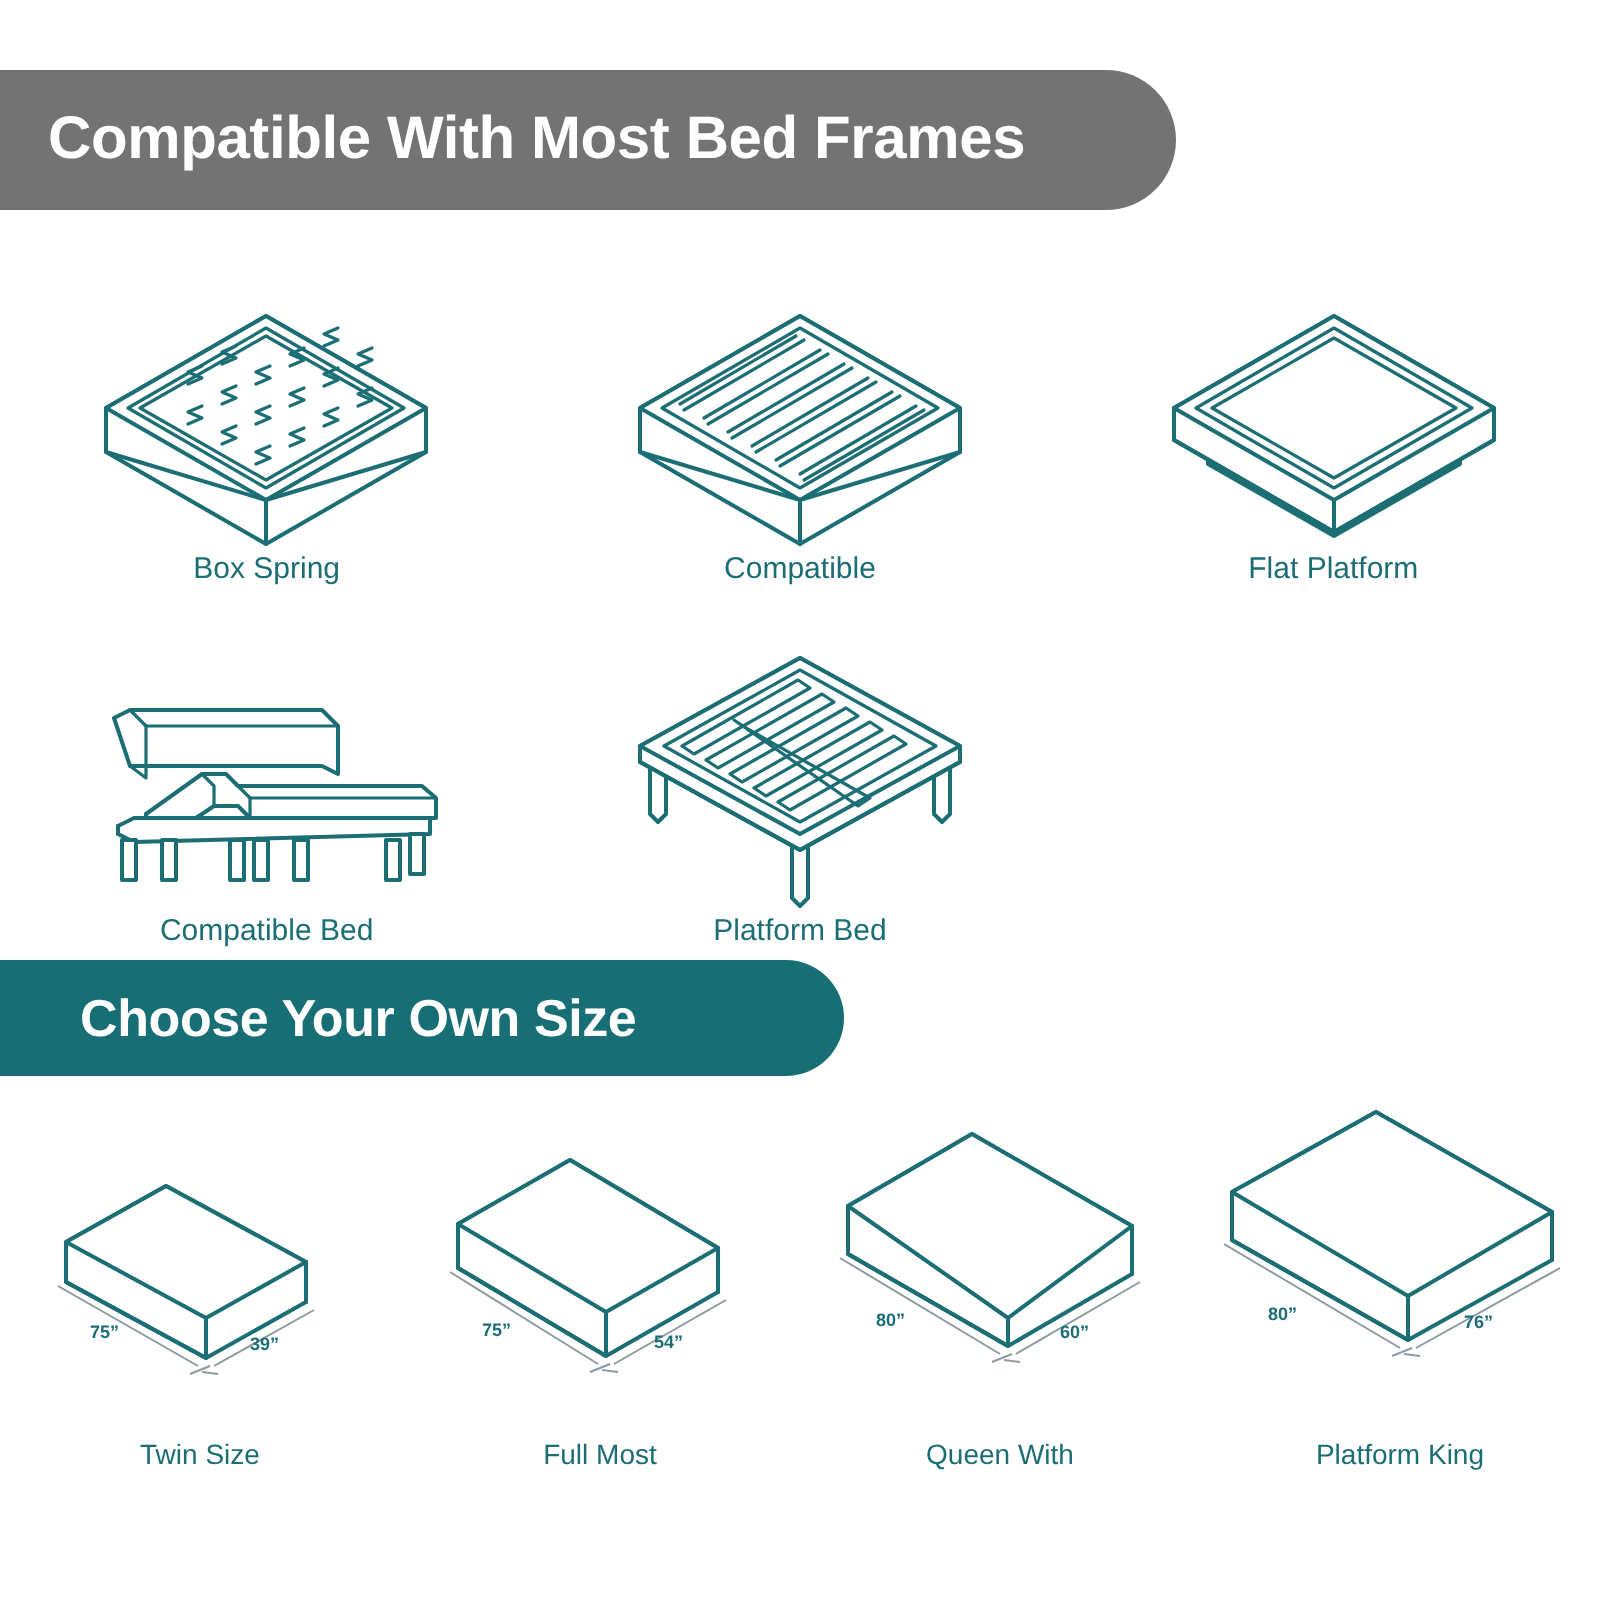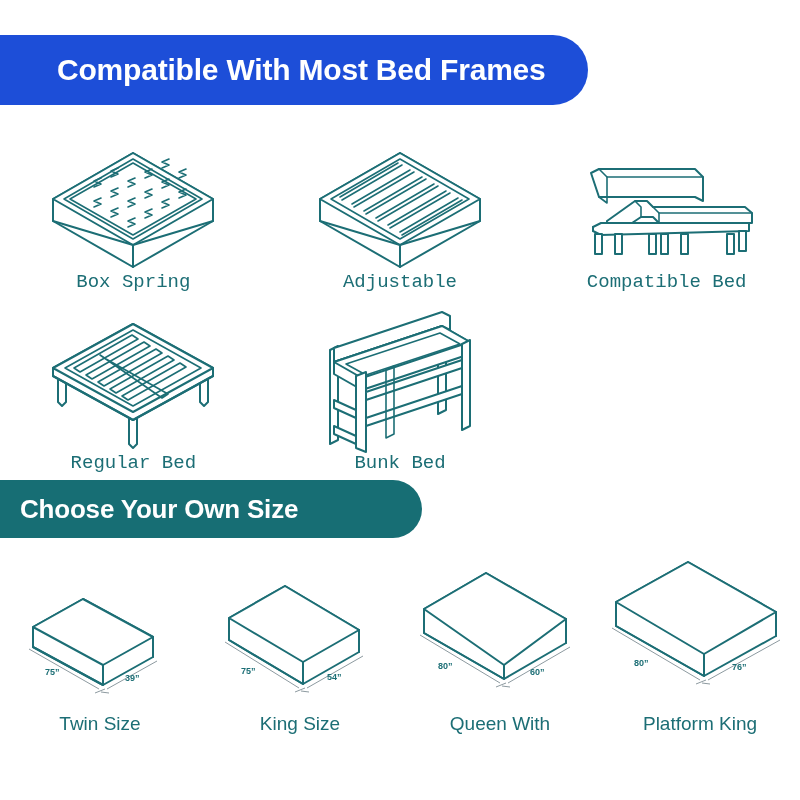--- a/index.html
+++ b/index.html
@@ -18,60 +18,60 @@
     left:0;
     display:flex;
     align-items:center;
     color:#ffffff;
     font-weight:bold;
     letter-spacing:-0.2px;
   }
   #banner-frames{
     top:35px;height:70px;width:588px;
     border-top-right-radius:35px;border-bottom-right-radius:35px;
-    background:#1d4ed8;
+    background:#737373;
     font-size:30px;
-    padding-left:57px;
+    padding-left:24px;
     box-sizing:border-box;
   }
   #banner-size{
     top:480px;height:58px;width:422px;
     border-top-right-radius:29px;border-bottom-right-radius:29px;
     background:#176E74;
     font-size:26px;
-    padding-left:20px;
+    padding-left:40px;
     box-sizing:border-box;
   }
 
   
   .frames-grid{
     position:absolute;left:0;top:118px;width:800px;
     display:grid;grid-template-columns:repeat(3,1fr);
     row-gap:6px;
   }
   .frame-cell{
     display:flex;flex-direction:column;align-items:center;justify-content:flex-end;
     height:175px;
   }
   .frame-art{height:132px;display:flex;align-items:center;justify-content:center;}
   .frame-label{
-    font-size:19px;color:#1C6E75;margin-top:2px;
-    font-family:Liberation Mono, monospace;
+    font-size:15px;color:#1C6E75;margin-top:2px;
+    font-family:Liberation Sans, sans-serif;
   }
 
   .sizes-grid{
     position:absolute;left:0;top:555px;width:800px;
     display:grid;grid-template-columns:repeat(4,1fr);
   }
   .size-cell{
     display:flex;flex-direction:column;align-items:center;justify-content:flex-end;
     height:180px;
   }
   .size-art{height:145px;display:flex;align-items:flex-end;justify-content:center;}
-  .size-label{font-size:19px;color:#1C6E75;margin-top:0;}
+  .size-label{font-size:14px;color:#1C6E75;margin-top:12px;}
 
   svg{display:block;overflow:visible;}
   .ln{fill:none;stroke:#1C6E75;stroke-width:2;stroke-linejoin:round;stroke-linecap:round;}
   .ln-thin{fill:none;stroke:#1C6E75;stroke-width:1.6;stroke-linejoin:round;stroke-linecap:round;}
   .face{fill:#ffffff;}
   .dim{fill:none;stroke:#8d9aa0;stroke-width:1;}
   .dimtxt{fill:#1C6E75;font-size:9px;font-weight:bold;font-family:"Liberation Sans",sans-serif;}
 </style>
 </head>
 <body>
@@ -138,23 +138,39 @@
               <path d="M63 80 L123 45"></path>
             <path d="M73 84 L131 50"></path>
               <path d="M75 87 L135 52"></path>
             <path d="M85 91 L143 57"></path>
               <path d="M87 94 L147 59"></path>
           </g>
           <path class="ln" d="M5 80 L85 104 L165 80"></path>
           <path class="ln" d="M85 104 L85 126"></path>
         </svg>
       </div>
-      <div class="frame-label">Adjustable</div>
-    </div>
-
+      <div class="frame-label">Compatible</div>
+    </div>
+
+    <div class="frame-cell">
+      <div class="frame-art">
+        <svg width="170" height="125" viewBox="0 0 170 125">
+
+          <path class="ln face" d="M22 70 L85 106 L148 70 L148 86 L85 122 L22 86 Z"></path>
+
+          <path class="ln face" d="M5 58 L85 12 L165 58 L165 74 L85 120 L5 74 Z"></path>
+          <path class="ln face" d="M5 58 L85 12 L165 58 L85 104 Z"></path>
+          <path class="ln-thin" d="M16 58 L85 18 L154 58 L85 98 Z"></path>
+          <path class="ln-thin" d="M24 58 L85 23 L146 58 L85 93 Z"></path>
+          <path class="ln" d="M5 74 L85 120 L165 74"></path>
+          <path class="ln" d="M85 104 L85 120"></path>
+        </svg>
+      </div>
+      <div class="frame-label">Flat Platform</div>
+    </div>
 
     <div class="frame-cell">
       <div class="frame-art">
         <svg width="180" height="125" viewBox="0 0 180 125">
 
           <path class="ln face" d="M14 32 L22 28 L118 28 L126 36 L126 60 L118 56 L22 56 Z"></path>
           <path class="ln-thin" d="M22 28 L30 36 L30 62 L22 56"></path>
           <path class="ln-thin" d="M30 36 L126 36"></path>
 
           <path class="ln face" d="M30 80 L58 60 L70 60 L76 66 L168 66 L175 72 L175 82 L82 82 L76 76 L64 76 L40 92 L30 92 Z"></path>
@@ -198,49 +214,23 @@
             <path d="M38 57 L96 24 L102 28 L44 61 Z"></path>
             <path d="M50 64 L108 31 L114 35 L56 68 Z"></path>
             <path d="M62 71 L120 38 L126 42 L68 75 Z"></path>
             <path d="M74 78 L132 45 L138 49 L80 82 Z"></path>
           </g>
 
           <path class="ln-thin" d="M52 37 L58 41 L120 76 L114 80 Z"></path>
           <path class="ln" d="M5 58 L85 102 L165 58"></path>
         </svg>
       </div>
-      <div class="frame-label">Regular Bed</div>
-    </div>
-
-    <div class="frame-cell">
-      <div class="frame-art">
-        <svg width="160" height="140" viewBox="0 0 160 140">
-
-          <path class="ln face" d="M10 36 L18 32 L18 126 L10 130 Z"></path>
-          <path class="ln face" d="M118 6 L126 2 L126 96 L118 100 Z"></path>
-
-          <path class="ln face" d="M14 34 L122 -2 L130 2 L130 16 L122 12 L14 48 Z"></path>
-
-          <path class="ln face" d="M14 48 L122 12 L150 28 L150 40 L42 76 L14 60 Z"></path>
-          <path class="ln face" d="M14 48 L122 12 L150 28 L42 64 Z"></path>
-          <path class="ln-thin" d="M26 50 L120 19 L140 30 L46 61 Z"></path>
-
-          <path class="ln face" d="M36 62 L46 58 L46 138 L36 134 Z"></path>
-          <path class="ln face" d="M142 30 L150 26 L150 112 L142 116 Z"></path>
-
-          <path class="ln face" d="M14 86 L36 96 L36 104 L14 94 Z"></path>
-          <path class="ln face" d="M46 78 L142 46 L142 54 L46 86 Z"></path>
-          <path class="ln face" d="M46 104 L142 72 L142 80 L46 112 Z"></path>
-          <path class="ln face" d="M14 112 L36 122 L36 130 L14 120 Z"></path>
-
-          <path class="ln-thin" d="M66 56 L74 52 L74 120 L66 124 Z"></path>
-        </svg>
-      </div>
-      <div class="frame-label">Bunk Bed</div>
-    </div>
+      <div class="frame-label">Platform Bed</div>
+    </div>
+
 
   </div>
 
   <div class="banner" id="banner-size">
     <span>Choose Your Own Size</span>
   </div>
 
   <div class="sizes-grid">
 
     <div class="size-cell">
@@ -270,21 +260,21 @@
           <path class="ln" d="M6 72 L80 116 L80 94"></path>
           <path class="ln" d="M136 62 L136 84"></path>
           <path class="dim" d="M2 74 L76 120"></path>
           <path class="dim" d="M72 124 L82 120"></path>
           <path class="dim" d="M84 120 L140 88"></path>
           <path class="dim" d="M78 123 L86 124"></path>
           <text class="dimtxt" x="18" y="106">75”</text>
           <text class="dimtxt" x="104" y="112">54”</text>
         </svg>
       </div>
-      <div class="size-label">King Size</div>
+      <div class="size-label">Full Most</div>
     </div>
 
     <div class="size-cell">
       <div class="size-art">
         <svg width="165" height="150" viewBox="0 0 165 150">
           <path class="ln face" d="M6 46 L68 10 L148 56 L148 80 L86 116 L6 70 Z"></path>
           <path class="ln face" d="M6 46 L68 10 L148 56 L86 102 Z"></path>
           <path class="ln" d="M6 70 L86 116 L86 102"></path>
           <path class="ln" d="M148 56 L148 80"></path>
           <path class="dim" d="M2 72 L82 120"></path>

